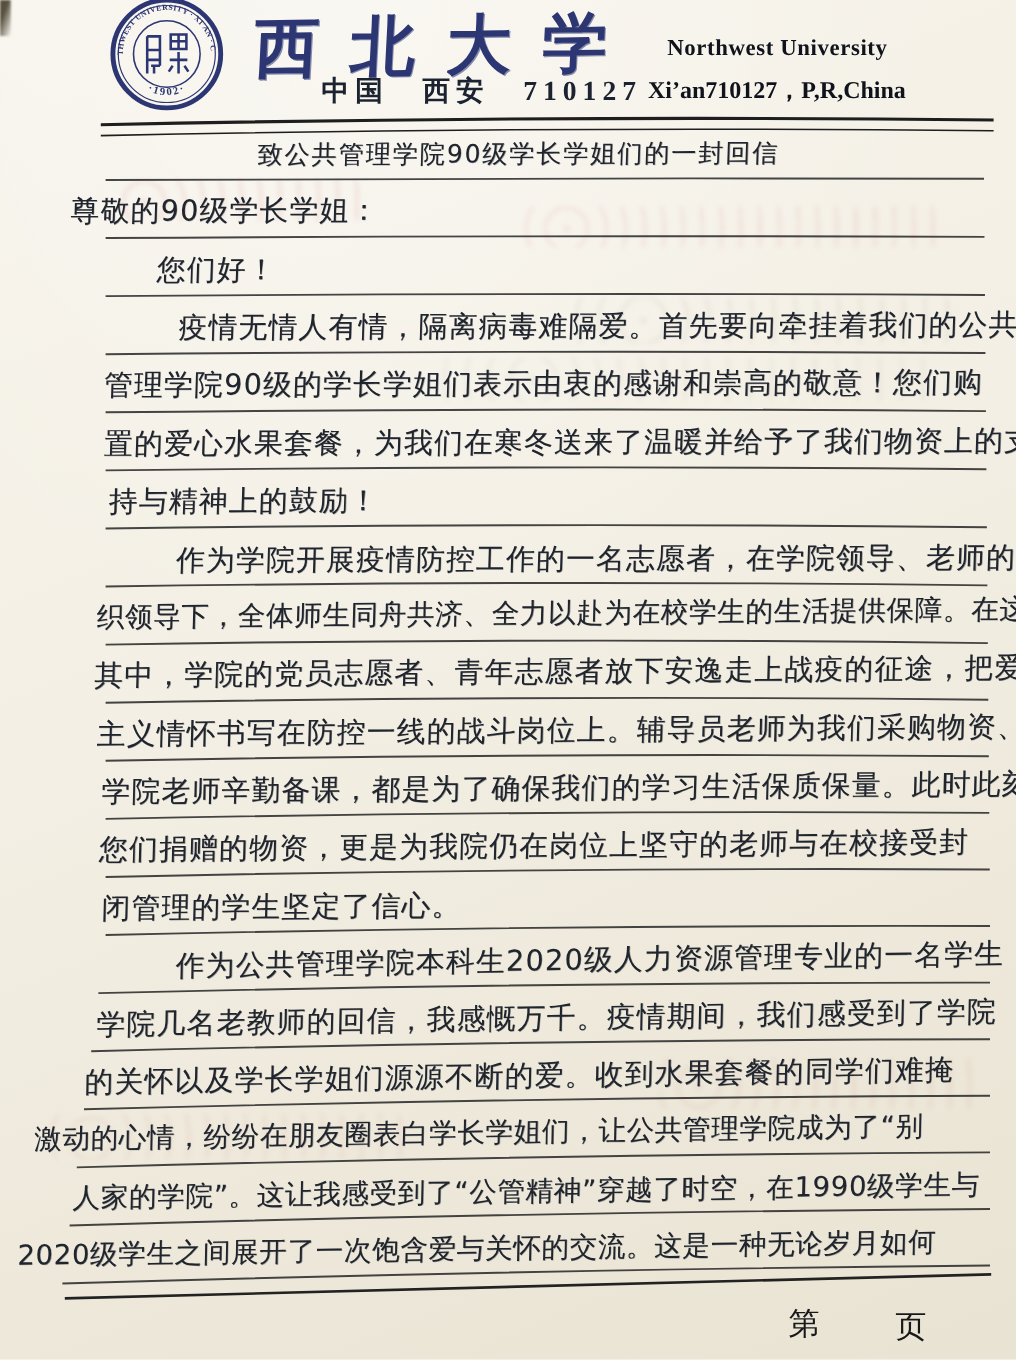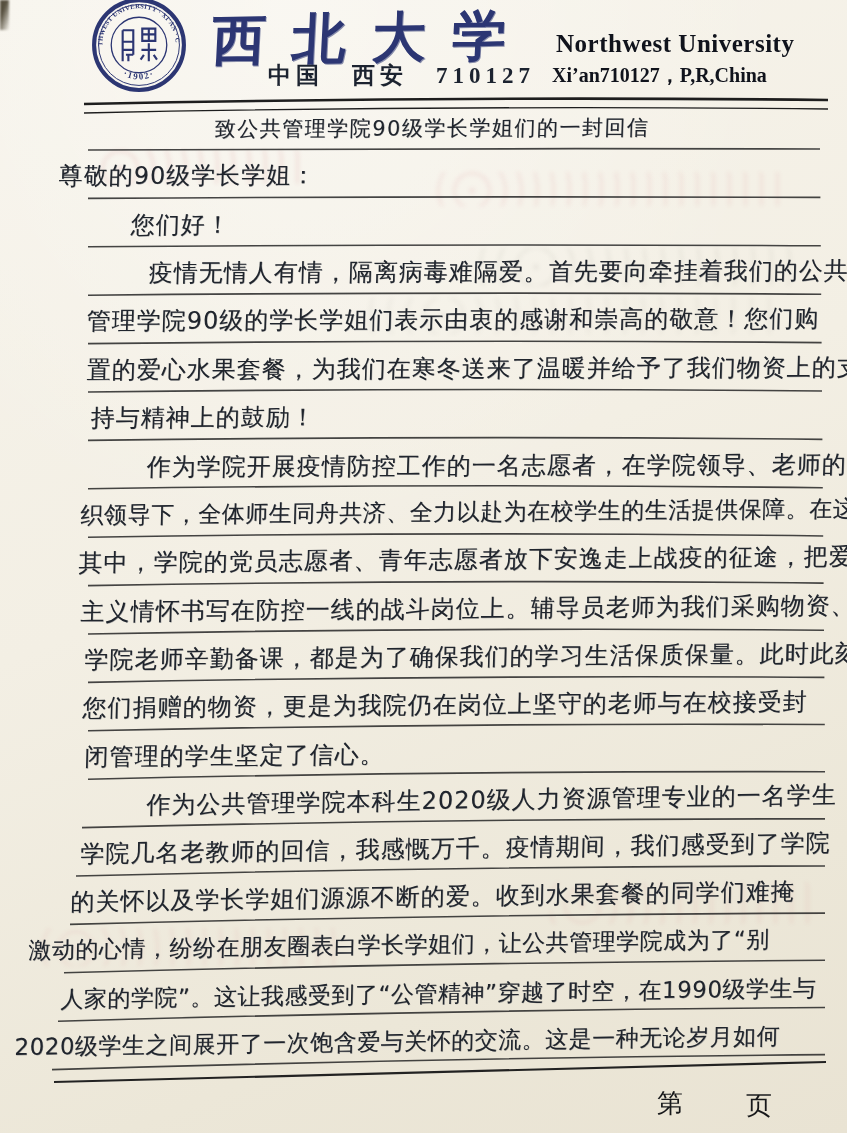--- a/index.html
+++ b/index.html
@@ -16,32 +16,32 @@
   .seal{position:absolute;left:82px;top:-4px;width:114px;height:98px;}
   .calligraphy{
     position:absolute;left:212px;top:2px;width:350px;
     font-size:54px;font-weight:bold;letter-spacing:26px;white-space:nowrap;
     color:#2c3673;transform:skewX(-4deg) rotate(-1deg);
     text-shadow:1px 1px 0 rgba(44,54,115,.55);
     font-family:"DejaVu Sans", sans-serif;
   }
   .uni-en{
     position:absolute;left:556px;top:30px;
-    font-family:"Liberation Serif", serif;font-size:25px;font-weight:600;
+    font-family:"Liberation Serif", serif;font-size:19px;font-weight:600;
     color:#10131c;letter-spacing:.5px;white-space:nowrap;
   }
   .addr-cn{
     position:absolute;left:268px;top:60px;
     font-size:23px;font-weight:bold;color:#1c2330;letter-spacing:5px;white-space:nowrap;
     font-family:Liberation Serif, serif;
   }
   .addr-en{
     position:absolute;left:540px;top:62px;
     font-family:"Liberation Serif", serif;font-size:20px;font-weight:600;
-    color:#10131c;white-space:nowrap;margin-left:12px;
+    color:#10131c;white-space:nowrap;
   }
 
   
   .rules{position:absolute;left:0;top:0;width:847px;height:1133px;pointer-events:none;}
 
   
   .hw-line{
     position:absolute;height:44px;line-height:44px;white-space:nowrap;
     font-size:24px;color:#20252d;letter-spacing:1px;
     font-family:"DejaVu Sans", sans-serif;font-weight:500;

